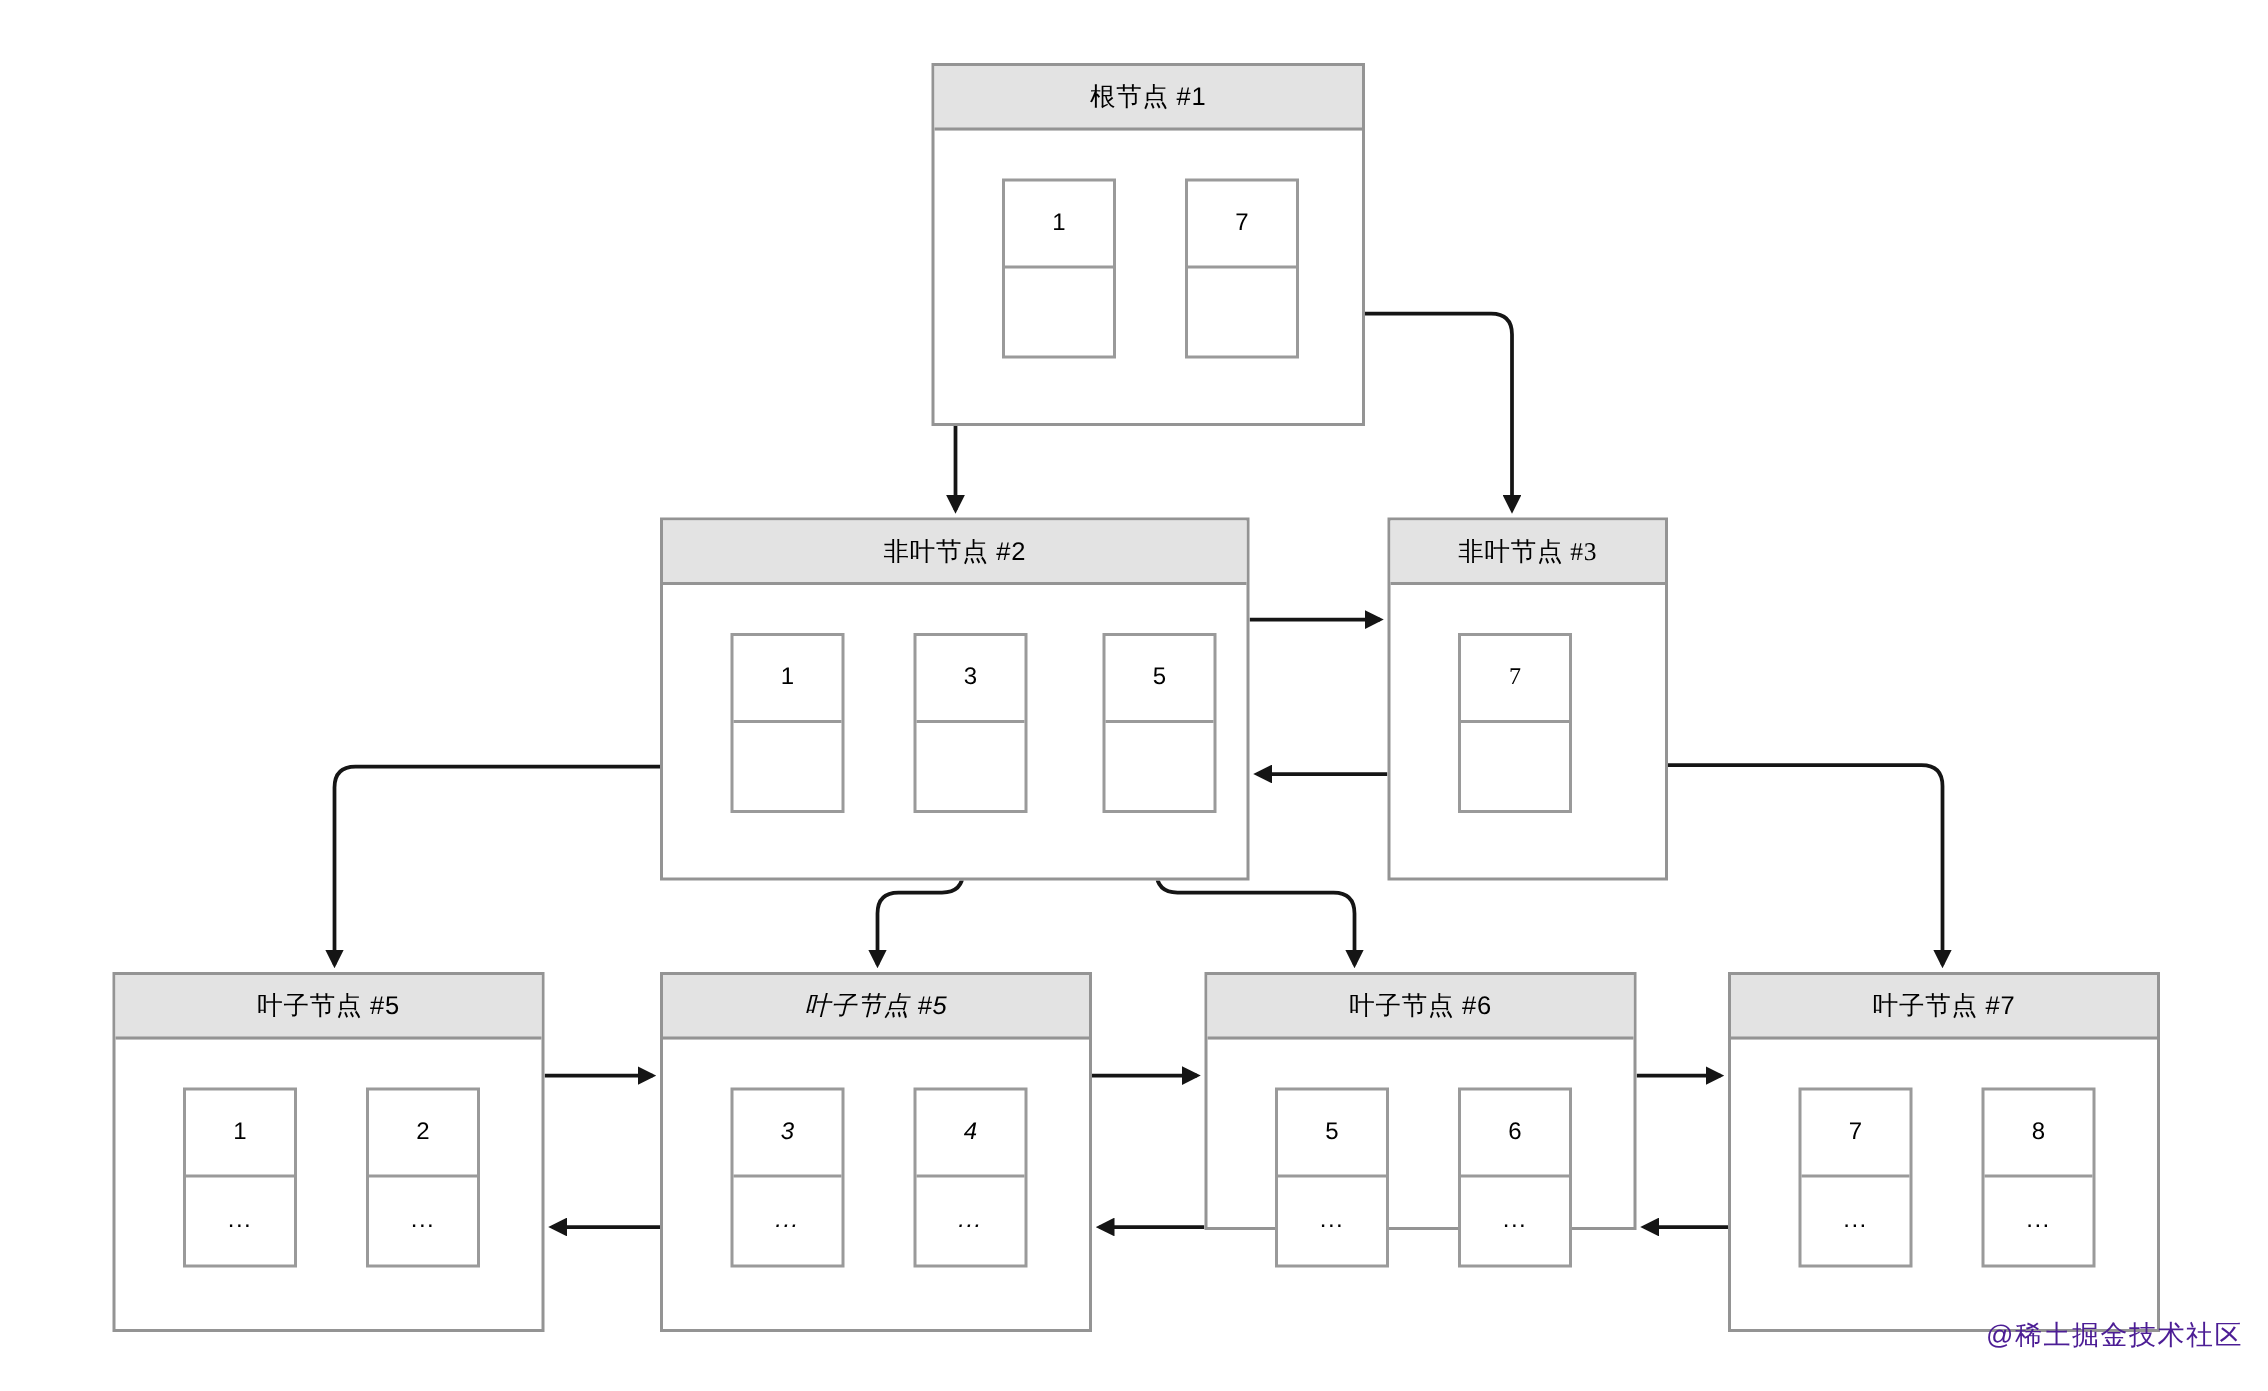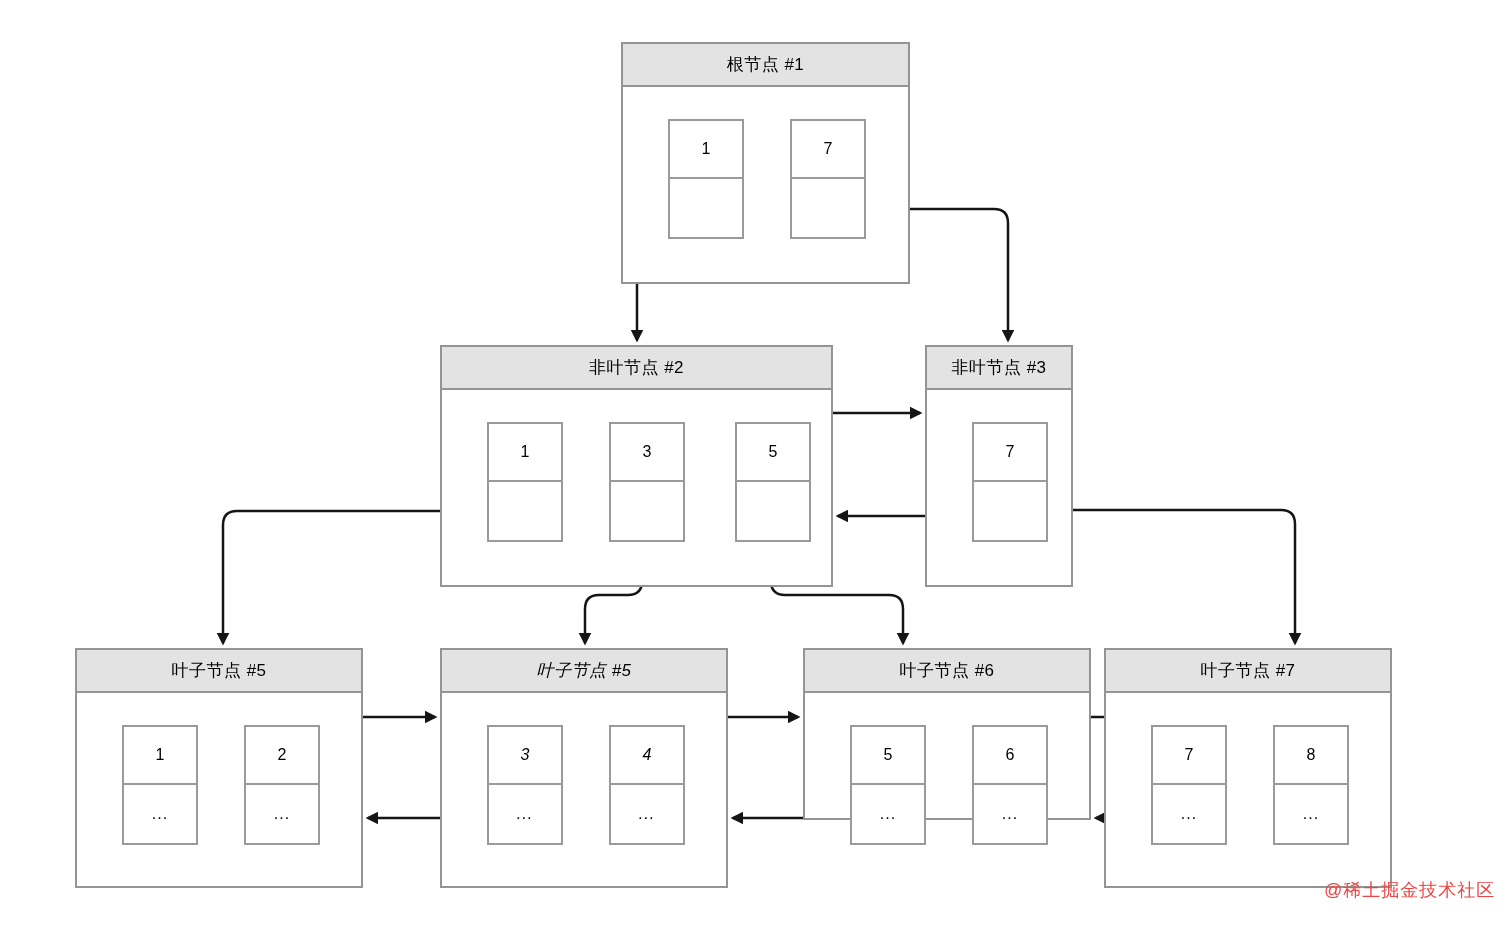--- a/index.html
+++ b/index.html
@@ -16,21 +16,21 @@
         box-sizing:border-box;background:#ffffff;top:75px;}
   .cell-top{height:58px;display:flex;align-items:center;justify-content:center;
             font-size:16px;color:#000;border-bottom:2px solid #9a9a9a;box-sizing:border-box;}
   .cell-bottom{height:58px;display:flex;align-items:center;justify-content:center;
                font-size:16px;color:#000;letter-spacing:1px;}
 
   .c1{left:45px;} .c2{left:167px;} .c3{left:293px;}
 
   #edges{position:absolute;left:0;top:0;width:1512px;height:927px;pointer-events:none;}
 
-  .watermark{position:absolute;left:1324px;top:878px;font-size:18px;color:#ef4444;
+  .watermark{position:absolute;left:1324px;top:878px;font-size:18px;color:#4c1d95;
              letter-spacing:1px;white-space:nowrap;}
 </style>
 </head>
 <body>
 
 <div id="canvas">
 
   <svg id="edges" viewBox="0 0 1512 927" xmlns="http://www.w3.org/2000/svg">
     <defs>
       <marker id="arrow" viewBox="0 0 10 10" refX="8" refY="5" markerWidth="5" markerHeight="5" orient="auto-start-reverse">
@@ -92,21 +92,21 @@
     <div class="cell c2">
       <div class="cell-top">3</div>
       <div class="cell-bottom"></div>
     </div>
     <div class="cell c3">
       <div class="cell-top">5</div>
       <div class="cell-bottom"></div>
     </div>
   </div>
 
-  <div class="node" style="left:925px;top:345px;width:148px;height:242px;">
+  <div class="node" style="left:925px;top:345px;width:187px;height:242px;font-family:Liberation Serif, serif;">
     <div class="node-header">
       <span class="node-title">非叶节点 #3</span>
     </div>
     <div class="cell c1">
       <div class="cell-top">7</div>
       <div class="cell-bottom"></div>
     </div>
   </div>
 
   <div class="node" style="left:75px;top:648px;width:288px;height:240px;">
@@ -144,21 +144,21 @@
     <div class="cell c1">
       <div class="cell-top">5</div>
       <div class="cell-bottom">...</div>
     </div>
     <div class="cell c2">
       <div class="cell-top">6</div>
       <div class="cell-bottom">...</div>
     </div>
   </div>
 
-  <div class="node" style="left:1104px;top:648px;width:288px;height:240px;">
+  <div class="node" style="left:1152px;top:648px;width:288px;height:240px;">
     <div class="node-header">
       <span class="node-title">叶子节点 #7</span>
     </div>
     <div class="cell c1">
       <div class="cell-top">7</div>
       <div class="cell-bottom">...</div>
     </div>
     <div class="cell c2">
       <div class="cell-top">8</div>
       <div class="cell-bottom">...</div>

